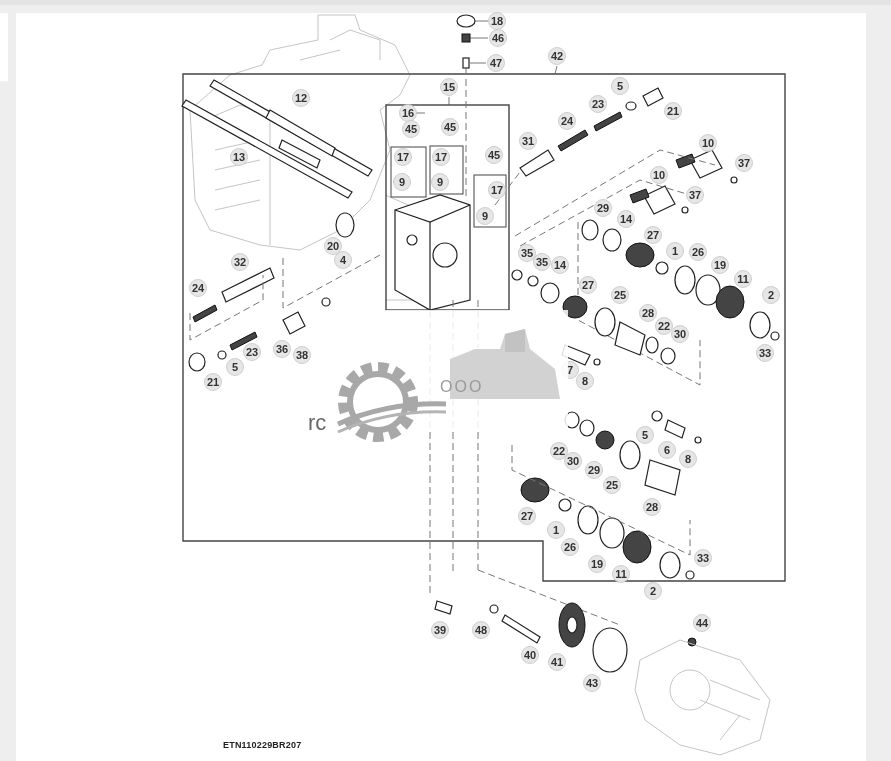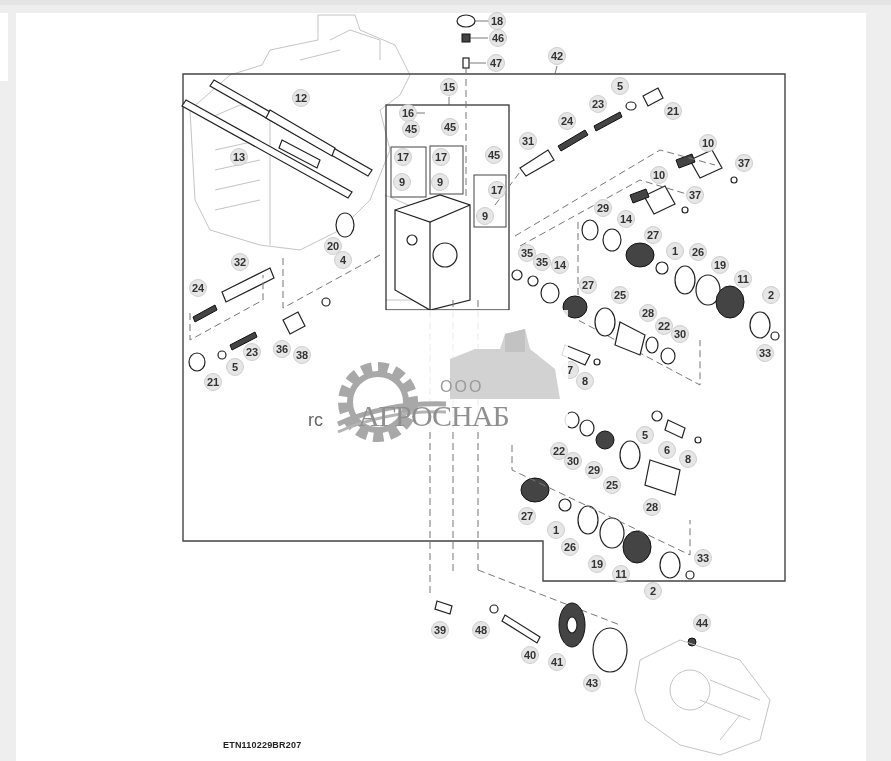--- a/index.html
+++ b/index.html
@@ -14,21 +14,21 @@
   .part { stroke:#222; fill:#fff; stroke-width:1.2; }
   .partd { stroke:#111; fill:#444; stroke-width:1; }
   .dash { stroke:#777; fill:none; stroke-width:1; stroke-dasharray:7 4; }
   .frame { stroke:#444; fill:none; stroke-width:1.4; }
   .leader { stroke:#555; stroke-width:0.8; fill:none; }
   .figure-id { position:absolute; left:181px; top:740px; font-size:9px; font-weight:bold; color:#222; letter-spacing:0.2px;padding-left:42px; }
   .watermark { position:absolute; left:300px; top:304px; width:270px; height:160px; }
   .wm-bg { position:absolute; left:18px; top:6px; width:250px; height:120px; background:rgba(255,255,255,0.85); }
   .wm-ooo { position:absolute; left:140px; top:74px; font-size:16px; color:#9a9a9a; letter-spacing:2px; font-family:"Liberation Sans", sans-serif; }
   .wm-name { position:absolute; left:58px; top:95px; font-size:30px; color:#8f8f8f; font-family:"Liberation Serif", serif; letter-spacing:-1px; }
-  .wm-rc { position:absolute; left:8px; top:106px; font-size:18px; color:#666; font-family:"Liberation Sans", sans-serif; }
+  .wm-rc { position:absolute; left:8px; top:106px; font-size:22px; color:#666; font-family:"Liberation Sans", sans-serif; }
 </style>
 </head>
 <body>
 
 <div class="topbar"></div>
 <div class="left-panel"></div>
 <div class="sheet"></div>
 
 <svg class="diagram" viewBox="0 0 891 761">
 
@@ -486,17 +486,16 @@
     <circle cx="50" cy="50" r="34" fill="none" stroke="#a8a8a8" stroke-width="12" stroke-dasharray="10 6"></circle>
     <circle cx="50" cy="50" r="28" fill="none" stroke="#a8a8a8" stroke-width="6"></circle>
     <path d="M10 72 Q60 50 118 52" stroke="#a8a8a8" stroke-width="5" fill="none"></path>
     <path d="M10 80 Q60 58 118 60" stroke="#b4b4b4" stroke-width="3" fill="none"></path>
   </svg>
   <svg style="position:absolute;left:130px;top:10px;" width="140" height="100">
     <path d="M20 80 L20 45 L45 35 L70 35 L75 20 L95 15 L100 35 L125 55 L130 85 L20 85 Z" fill="#d2d2d2"></path>
     <path d="M75 20 L95 15 L95 38 L75 38 Z" fill="#c2c2c2"></path>
   </svg>
   <div class="wm-ooo">ООО</div>
-  <div class="wm-name">АГРОСНАБ</div>
   <div class="wm-rc">rc</div>
 </div>
 
 <div class="figure-id">ETN110229BR207</div>
 
 </body></html>

